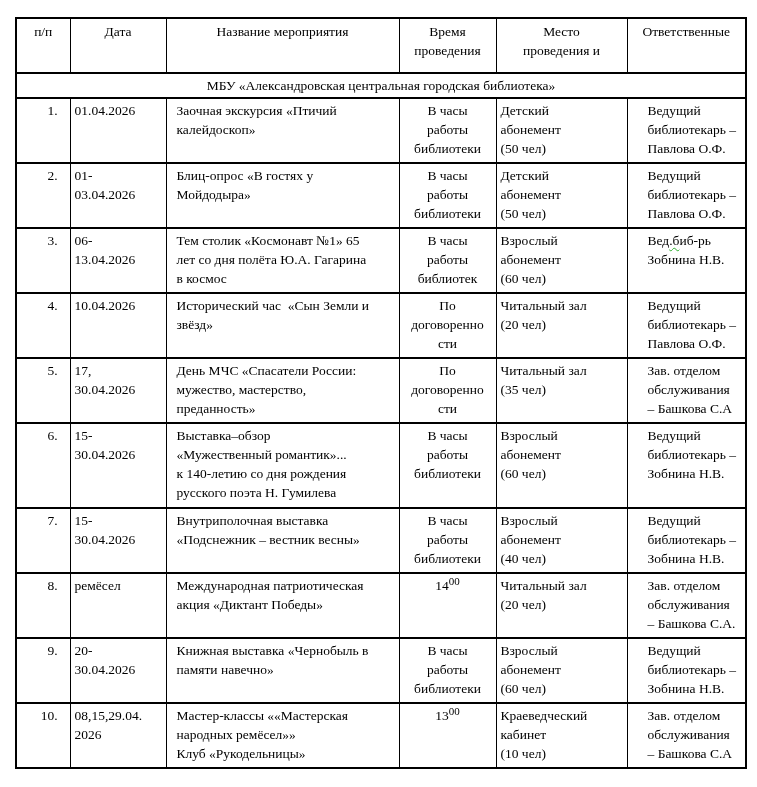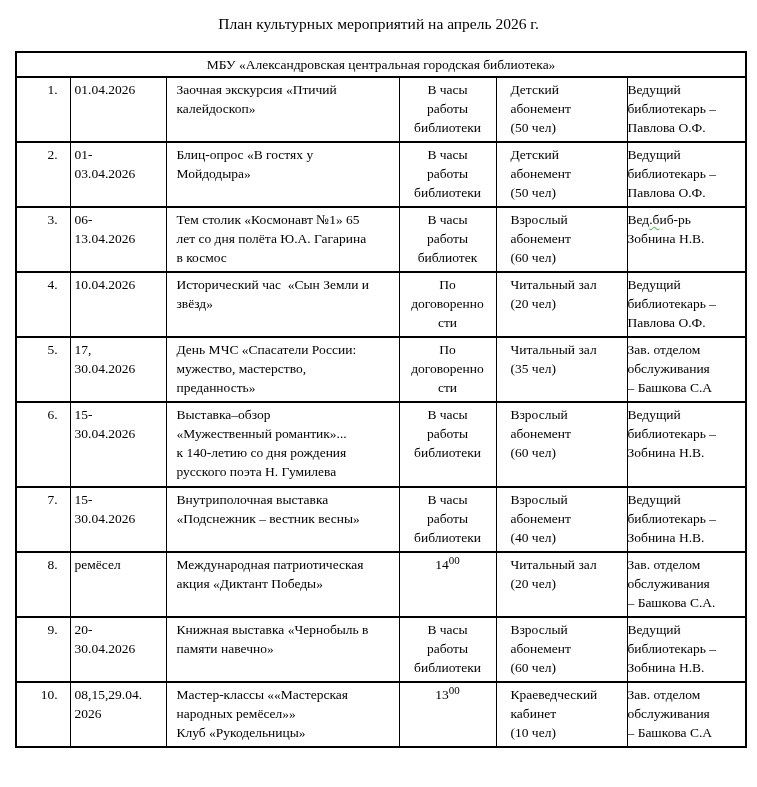--- a/index.html
+++ b/index.html
@@ -48,54 +48,63 @@
     overflow: hidden;
   }
   th { text-align: center; height: 48px; padding-top: 3px; }
   tr.group-row td { text-align: center; height: 19px; }
   tr.h3 td { height: 59px; }
   tr.h4 td { height: 79px; }
   .c-num   { text-align: right; padding-right: 12px; }
   .c-date  { text-align: left; padding-left: 4px; margin-left: 11px; }
   .c-name  { text-align: left; padding-left: 10px; }
   .c-time  { text-align: center; }
-  .c-place { text-align: left; padding-left: 14px; }
-  .c-resp  { text-align: left; padding-left: 0; }
+  .c-place { text-align: left; padding-left: 4px; }
+  .c-resp  { text-align: left; padding-left: 20px; }
   sup.sup {
     font-size: 11px;
     line-height: 0;
     vertical-align: super;
   }
   .squiggle {
     text-decoration: underline;
     text-decoration-style: wavy;
     text-decoration-color: #2fae2f;
     text-decoration-thickness: 1px;
     text-underline-offset: 2px;
     text-decoration-skip-ink: none;
   }
 </style>
 </head>
 <body>
 
 <div class="page">
 
-  <p class="doc-title">План культурных мероприятий на апрель 2026 г.</p>
 
   <table class="plan">
     <colgroup>
       <col style="width:54px">
       <col style="width:96px">
       <col style="width:233px">
       <col style="width:97px">
       <col style="width:131px">
       <col style="width:119px">
     </colgroup>
 
     <tbody>
+        <tr class="header-row">
+      <th>п/п</th>
+      <th>Дата</th>
+      <th>Название мероприятия</th>
+      <th>Время
+проведения</th>
+      <th>Место
+проведения и</th>
+      <th>Ответственные</th>
+    </tr>
 
     <tr class="group-row">
       <td colspan="6">МБУ «Александровская центральная городская библиотека»</td>
     </tr>
 
     <tr class="row h3">
       <td class="c-num">1.</td>
       <td class="c-date">01.04.2026</td>
       <td class="c-name">Заочная экскурсия «Птичий
 калейдоскоп»</td>

